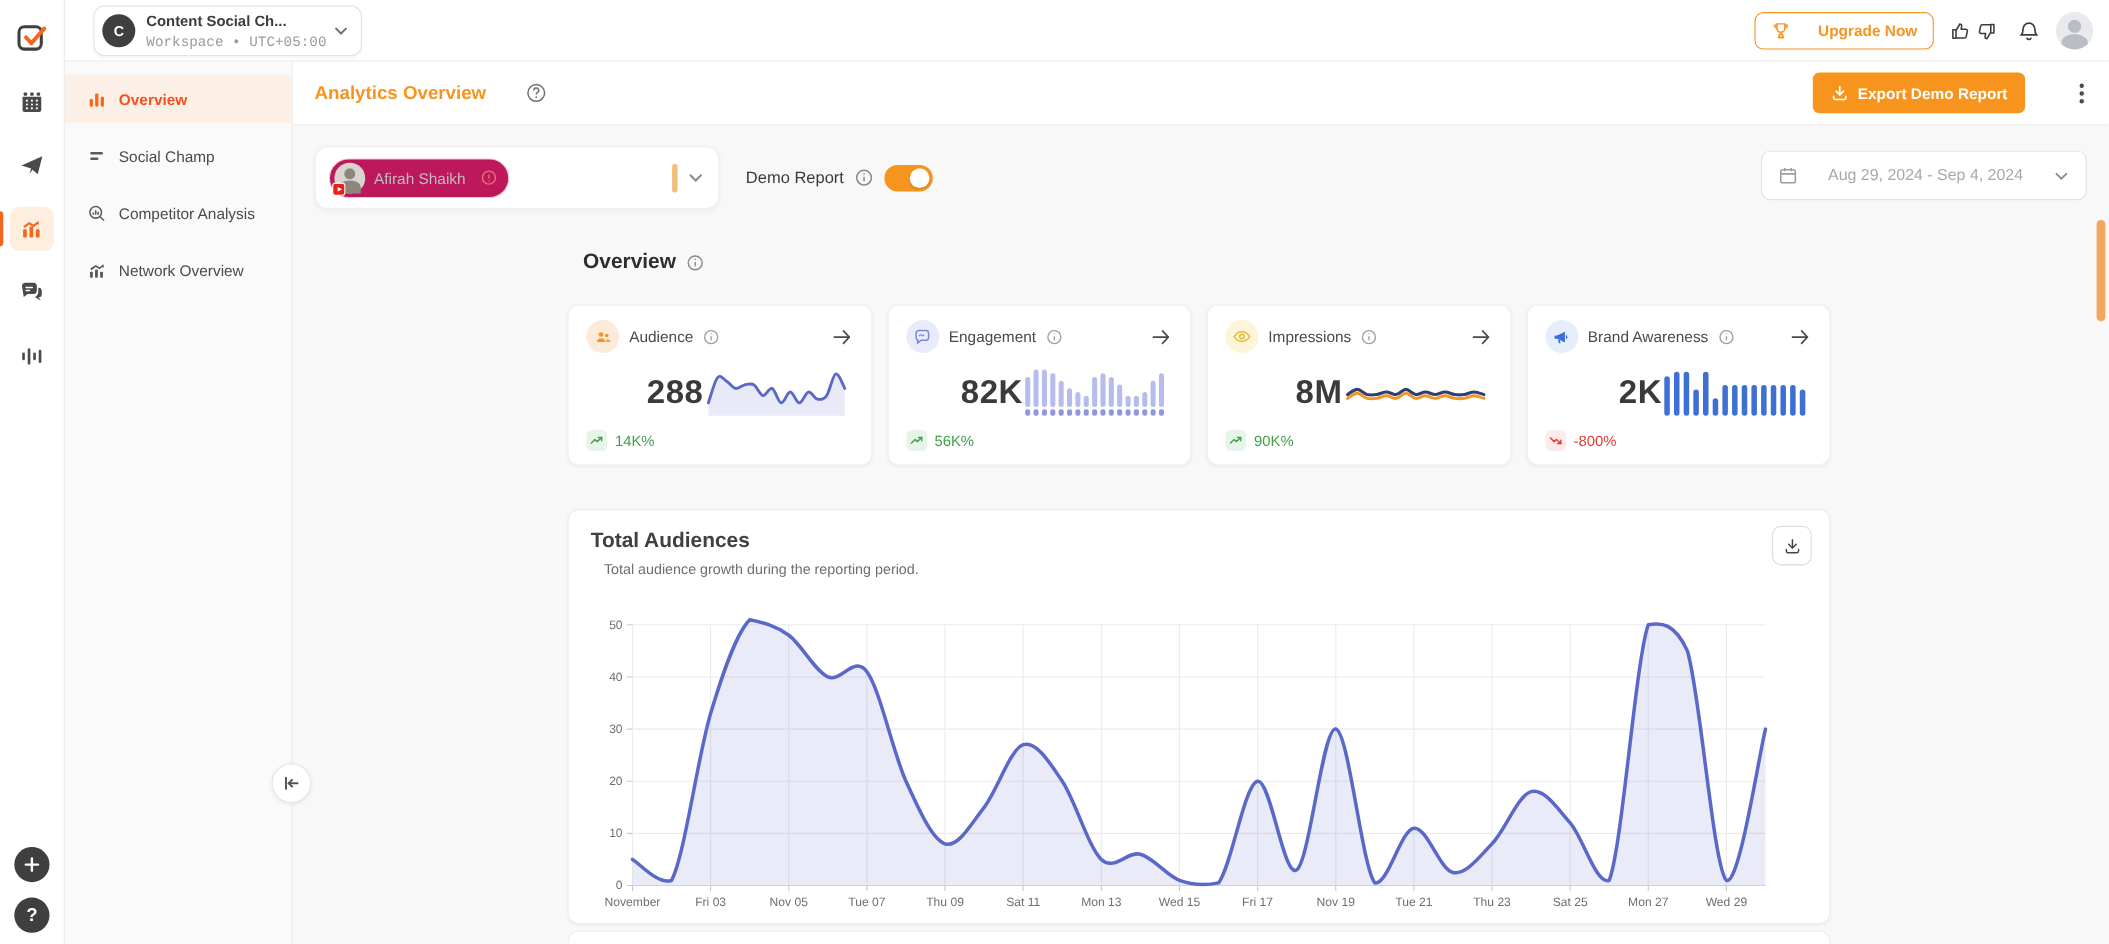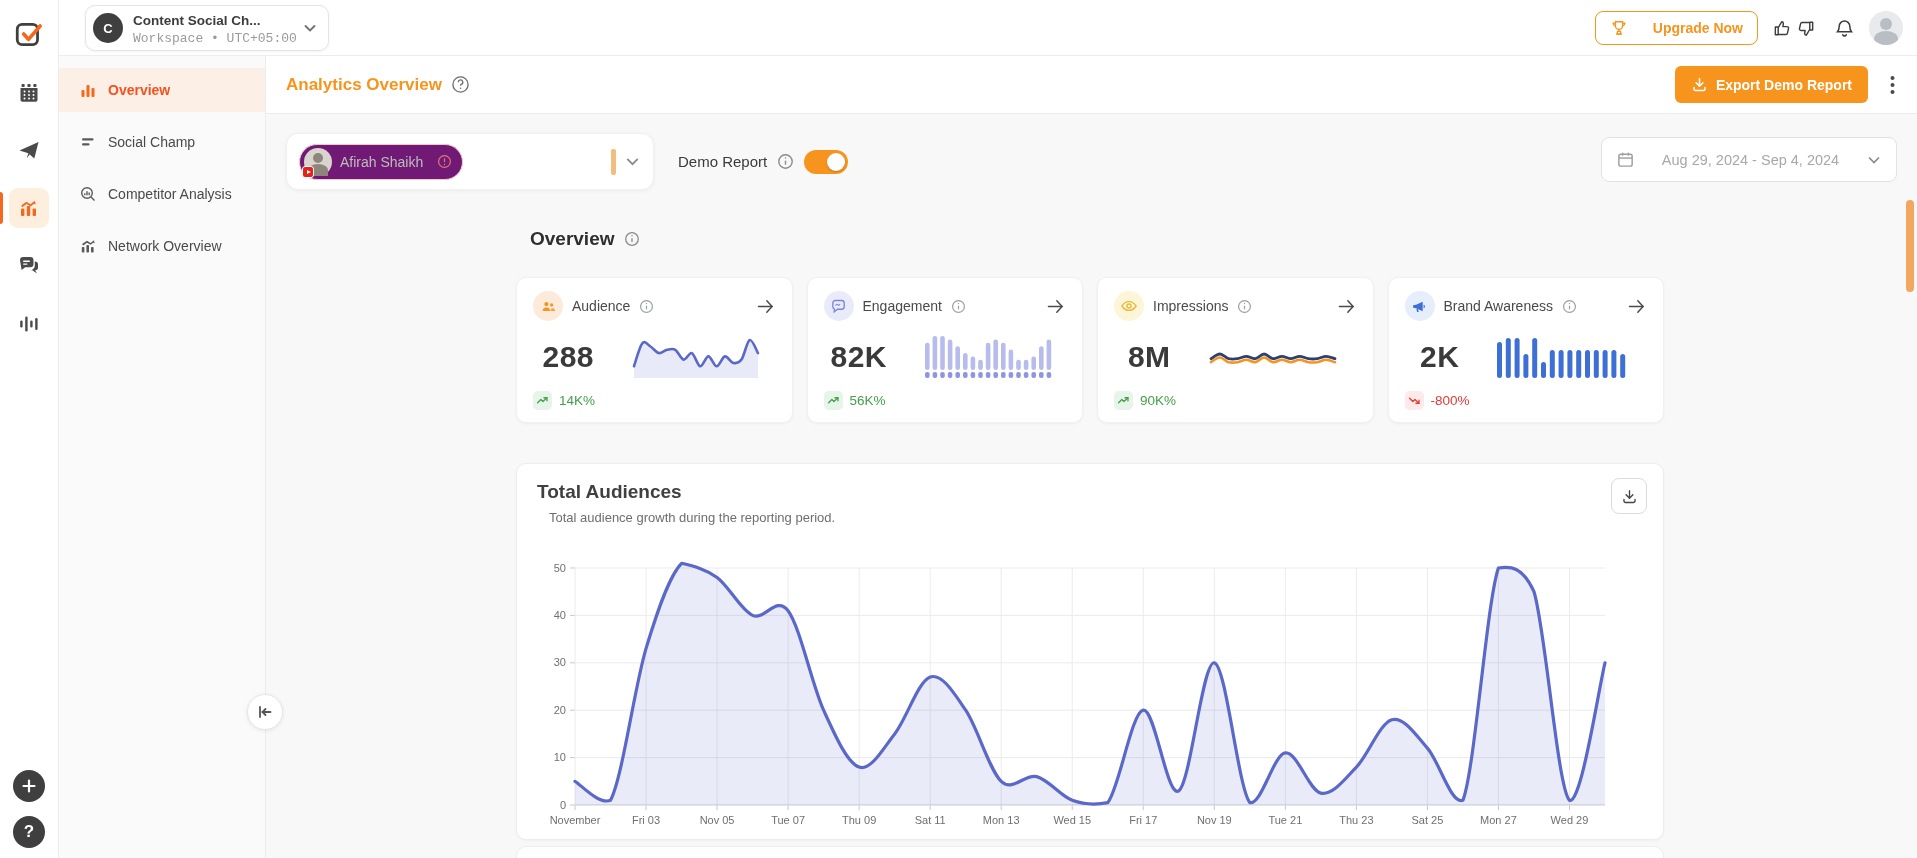--- a/index.html
+++ b/index.html
@@ -35,30 +35,30 @@
   
   .sidebar { position:absolute; left:59px; top:56px; bottom:0; width:207px; background:#fafafa; border-right:1px solid #ececec; z-index:10; padding-top:12px; }
   .side-item { display:flex; align-items:center; gap:11px; height:44px; padding:0 14px 0 20px; font-size:14px; color:#4a4a4a; cursor:pointer; margin-bottom:8px; }
   .side-item .s-ico { width:18px; height:18px; flex:none; color:#5a5a5a; }
   .side-item.active { background:#fcefe6; color:#f4511e; font-weight:bold; }
   .side-item.active .s-ico { color:#f4681d; }
   .collapse-btn { position:absolute; left:247px; top:694px; width:36px; height:36px; border-radius:50%; background:#fff; border:1px solid #e6e6e6; box-shadow:0 1px 4px rgba(0,0,0,.08); z-index:40; display:flex; align-items:center; justify-content:center; color:#555; cursor:pointer; }
 
   
   .main { position:absolute; left:266px; top:56px; right:0; bottom:0; background:#f8f8f8; overflow:hidden; }
-  .page-header { position:absolute; left:0; right:0; top:0; height:58px; background:#fff; border-bottom:1px solid #ececec; display:flex; align-items:center; padding:0 18px 0 20px; }
+  .page-header { position:absolute; left:0; right:0; top:0; height:58px; background:#fff; border-bottom:1px solid #ececec; display:flex; align-items:center; padding:0 18px 0 20px;gap:27px; }
   .page-title { font-size:17px; font-weight:bold; color:#f7941e; }
   .help-circ { margin-left:9px; color:#6d6d6d; cursor:pointer; }
   .ph-spacer { flex:1; }
   .export-btn { display:flex; align-items:center; gap:8px; background:#f7941e; color:#fff; border:none; border-radius:6px; height:37px; padding:0 16px; font-size:14px; font-weight:bold; cursor:pointer;justify-content:center; }
   .kebab { margin-left:18px; color:#4a4a4a; cursor:pointer; padding:4px; }
 
   
   .profile-box { position:absolute; left:20px; top:77px; width:368px; height:57px; background:#fff; border:1px solid #f0f0f0; border-radius:12px; box-shadow:0 1px 4px rgba(0,0,0,.05); display:flex; align-items:center; padding:0 12px; cursor:pointer; }
-  .profile-chip { display:flex; align-items:center; gap:8px; border:1px solid #f3c8c8; background:#701a75; border-radius:18px; height:36px; padding:0 10px 0 4px; }
+  .profile-chip { display:flex; align-items:center; gap:8px; border:1px solid #f3c8c8; background:#be185d; border-radius:18px; height:36px; padding:0 10px 0 4px; }
   .chip-avatar { width:28px; height:28px; border-radius:50%; background:#d9d4cf; position:relative; flex:none; }
   .chip-avatar .head { position:absolute; left:9px; top:5px; width:10px; height:10px; border-radius:50%; background:#8e857c; }
   .chip-avatar .body { position:absolute; left:4px; top:16px; width:20px; height:12px; border-radius:50% 50% 0 0; background:#8e857c; }
   .yt-badge { position:absolute; left:-2px; bottom:-2px; width:12px; height:12px; border-radius:3px; background:#e62117; border:1.5px solid #fff; display:flex; align-items:center; justify-content:center; }
   .yt-badge::after { content:""; border-left:4px solid #fff; border-top:2.5px solid transparent; border-bottom:2.5px solid transparent; margin-left:1px; }
   .chip-name { font-size:14px; color:#bdbdbd; }
   .chip-alert { color:#e57373; margin-left:6px; }
   .pb-spacer { flex:1; }
   .caret-bar { width:5px; height:26px; border-radius:2px; background:#f3bd7d; margin-right:8px; }
   .pb-chev { color:#8a8a8a; }
@@ -76,21 +76,21 @@
   .overview-heading { position:absolute; left:264px; top:172px; display:flex; align-items:center; gap:9px; }
   .overview-heading h2 { font-size:19px; font-weight:bold; color:#2e2e2e; }
   .overview-heading .oh-info { color:#8a8a8a; cursor:pointer; }
   .cards-row { position:absolute; left:250px; top:221px; width:1148px; display:flex; gap:14px; }
   .card { flex:1; background:#fff; border:1px solid #f1f1f1; border-radius:10px; box-shadow:0 1px 3px rgba(0,0,0,.05); height:146px; padding:13px 16px; position:relative; }
   .card-head { display:flex; align-items:center; gap:9px; }
   .card-icon { width:30px; height:30px; border-radius:50%; display:flex; align-items:center; justify-content:center; flex:none; }
   .card-label { font-size:14px; color:#4a4a4a; }
   .card-info { color:#9aa0a6; cursor:pointer; display:flex; }
   .card-arrow { margin-left:auto; color:#4a4a4a; cursor:pointer; display:flex; }
-  .card-mid { display:flex; align-items:center; justify-content:center; margin-top:10px; padding-right:4px;gap:36px; }
+  .card-mid { display:flex; align-items:center; justify-content:flex-end; margin-top:10px; padding-right:4px; }
   .card-value { font-size:30px; font-weight:bold; color:#3a3a3a; letter-spacing:.5px; }
   .card-delta { display:flex; align-items:center; gap:7px; margin-top:8px; }
   .delta-ico { width:19px; height:19px; border-radius:5px; display:flex; align-items:center; justify-content:center; }
   .delta-ico.up { background:#e7f4e9; color:#43a047; }
   .delta-ico.down { background:#fdeaea; color:#e53935; }
   .delta-text.up { font-size:13.5px; color:#43a047; }
   .delta-text.down { font-size:13.5px; color:#e53935; }
 
   
   .ta-card { position:absolute; left:250px; top:407px; width:1148px; height:377px; background:#fff; border:1px solid #ededed; border-radius:10px; box-shadow:0 1px 3px rgba(0,0,0,.04); }

